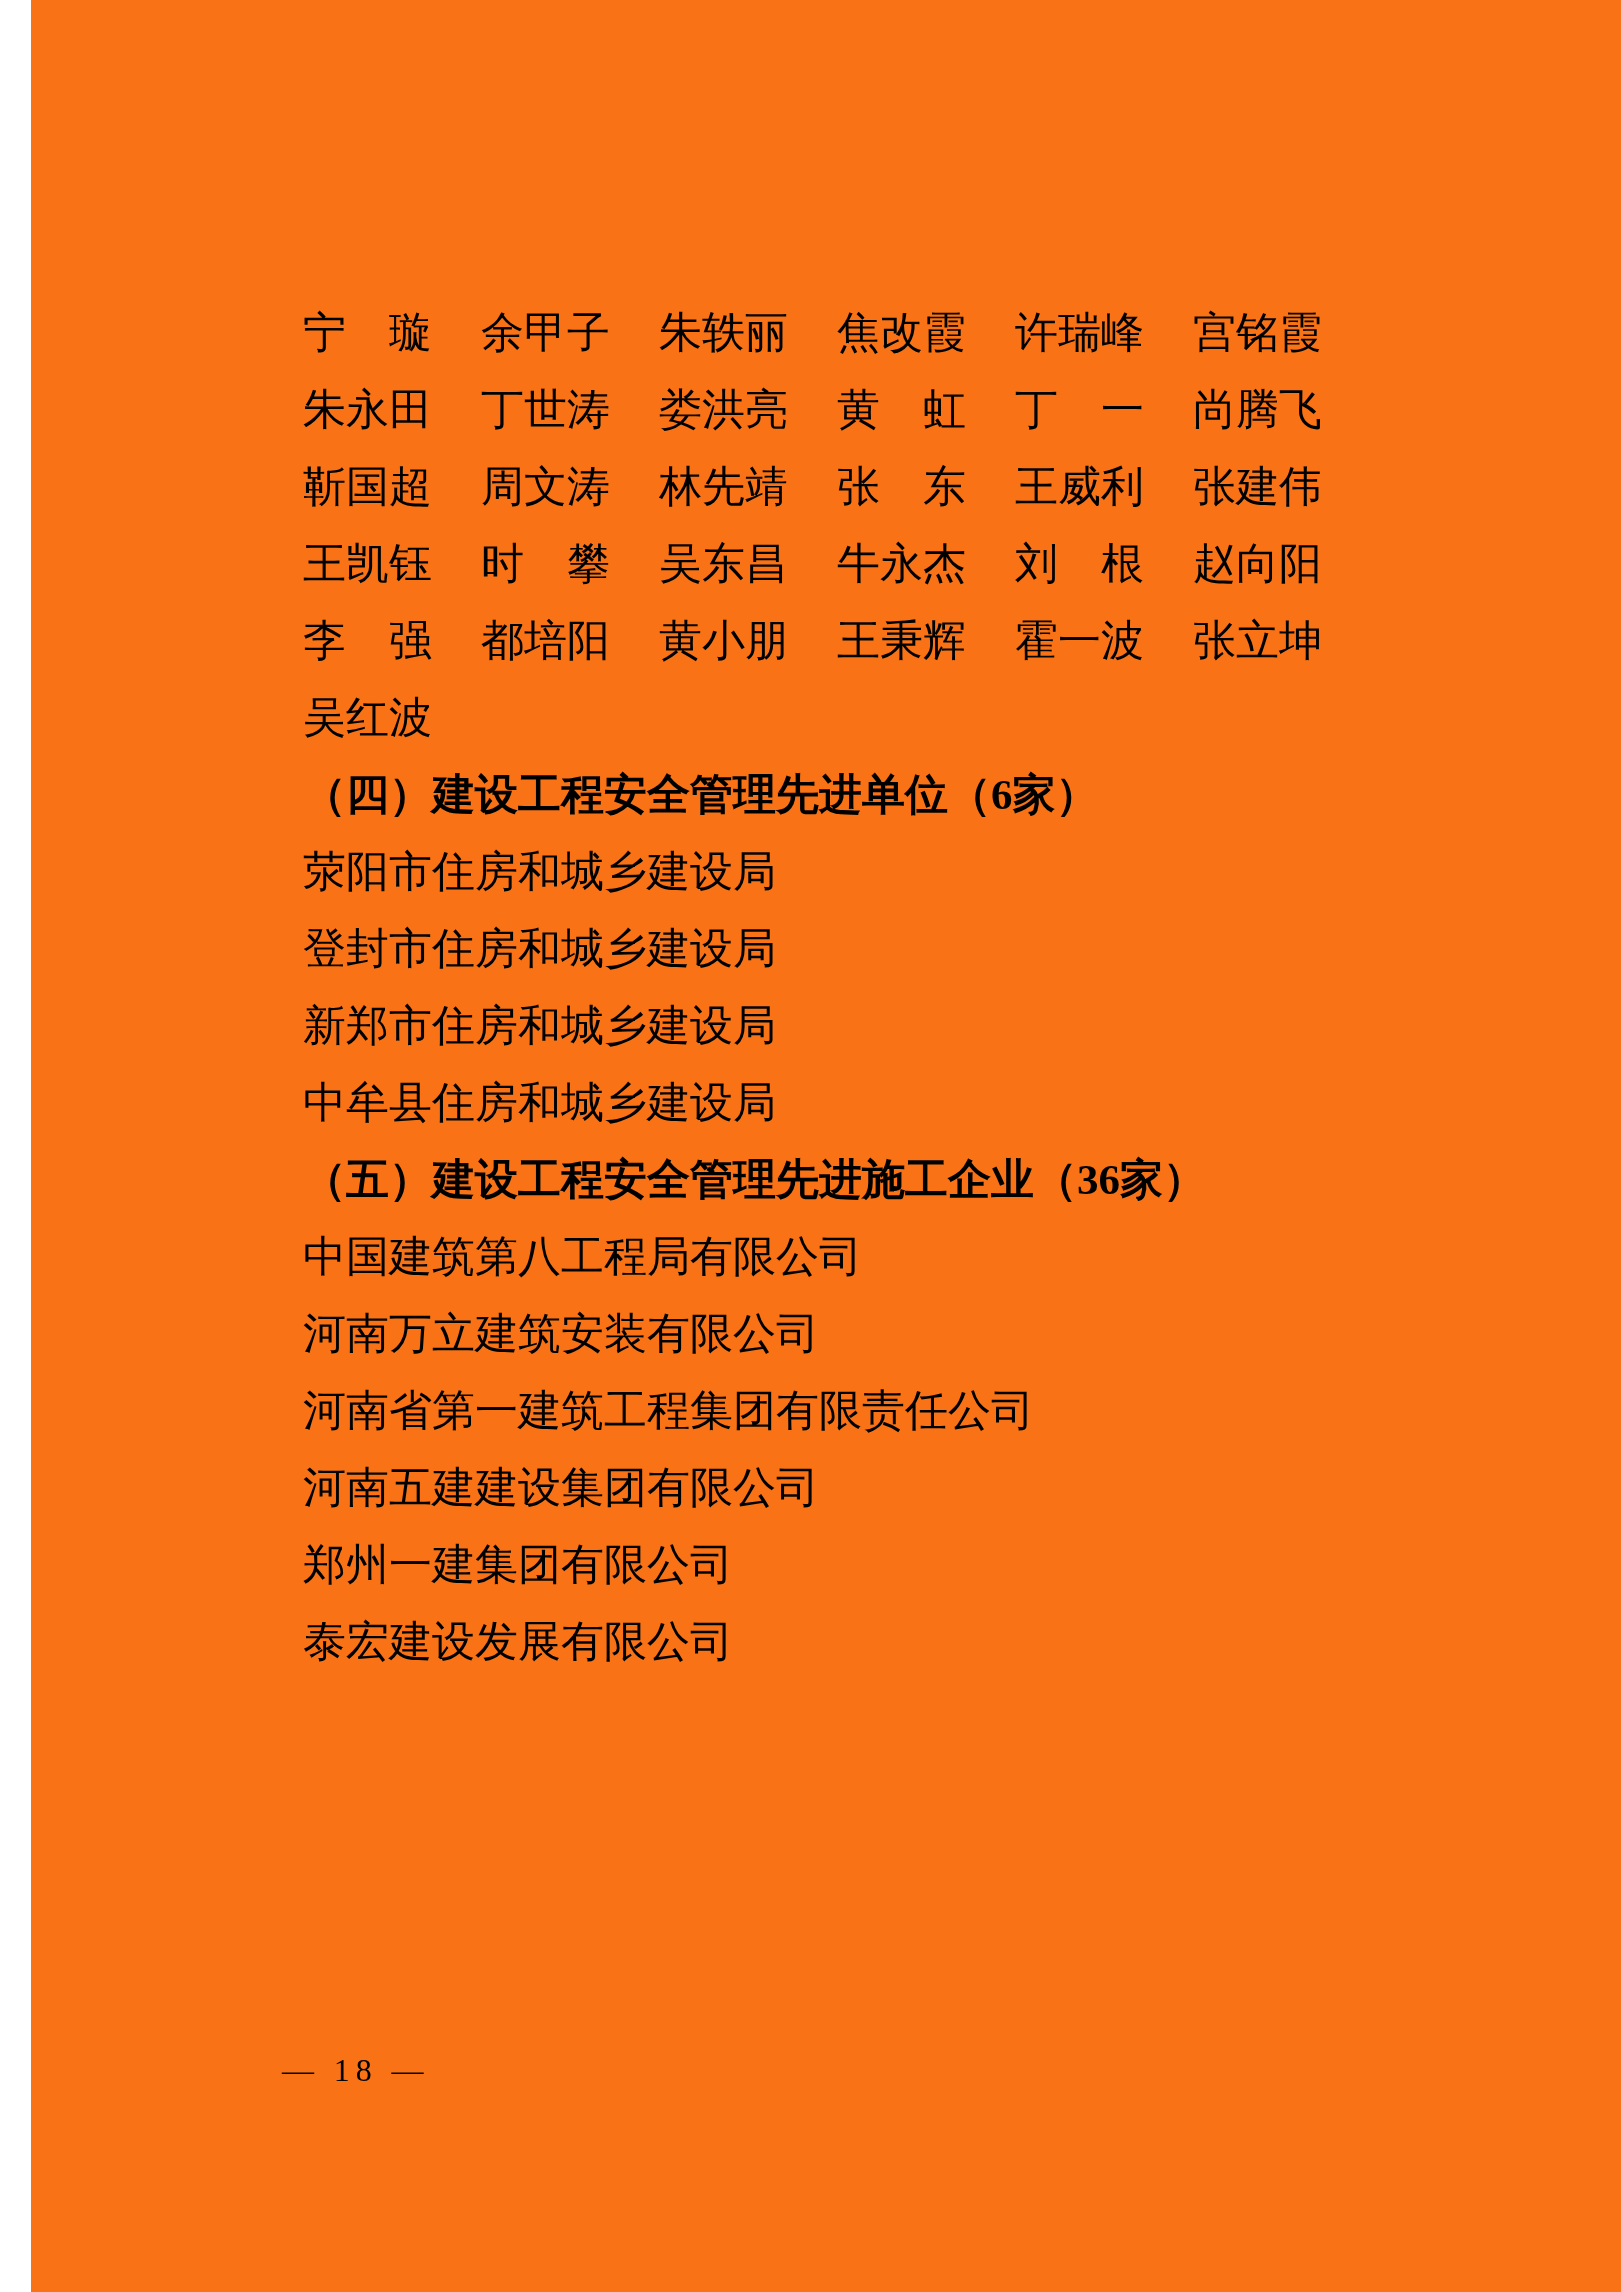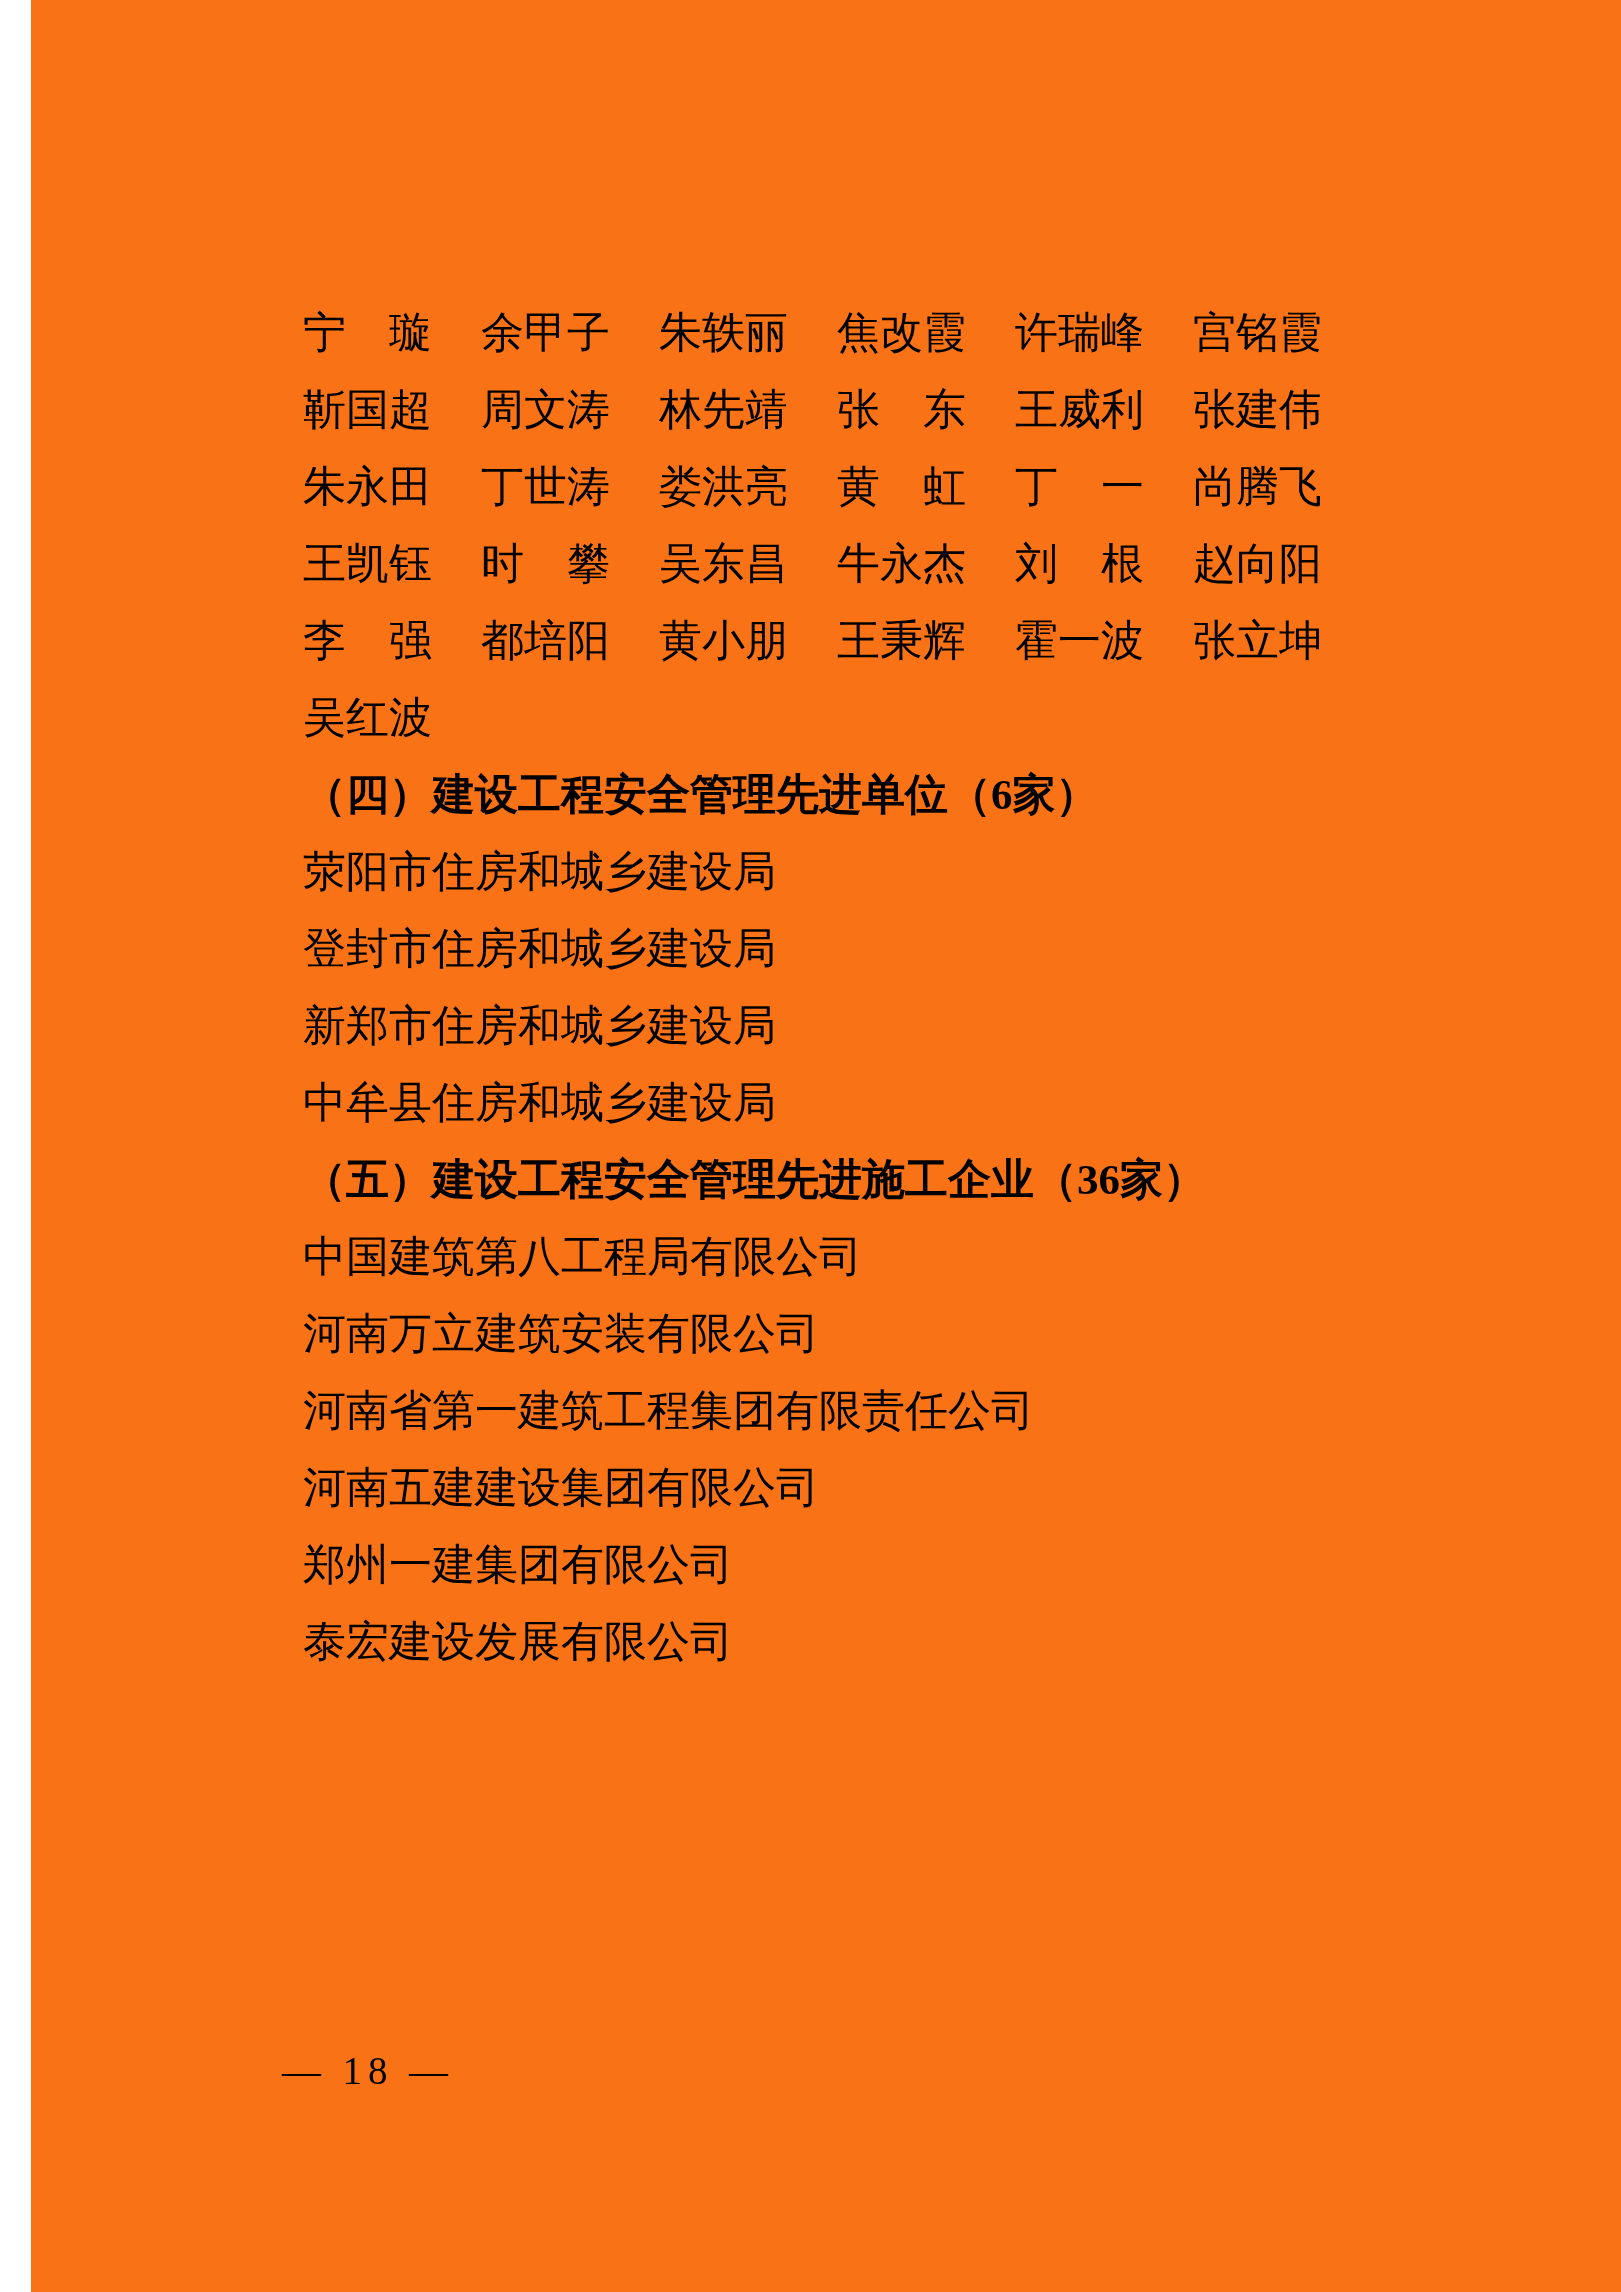--- a/index.html
+++ b/index.html
@@ -40,21 +40,21 @@
     white-space: pre;
     text-align: left;
   }
   .heading {
     font-weight: 600;
   }
   .page-number {
     position: absolute;
     left: 251px;
     top: 2047px;
-    font-size: 39px;
+    font-size: 32px;
     line-height: 47px;
     letter-spacing: 5.9px;
     white-space: pre;
   }
 </style>
 </head>
 <body>
 
 <div class="page">
   <div class="content">
@@ -62,35 +62,35 @@
     <div class="name-row">
       <span class="name">宁　璇</span>
       <span class="name">余甲子</span>
       <span class="name">朱轶丽</span>
       <span class="name">焦改霞</span>
       <span class="name">许瑞峰</span>
       <span class="name">宫铭霞</span>
     </div>
 
     <div class="name-row">
+      <span class="name">朱永田</span>
+      <span class="name">丁世涛</span>
+      <span class="name">娄洪亮</span>
+      <span class="name">黄　虹</span>
+      <span class="name">丁　一</span>
+      <span class="name">尚腾飞</span>
+    </div>
+
+    <div class="name-row">
       <span class="name">靳国超</span>
       <span class="name">周文涛</span>
       <span class="name">林先靖</span>
       <span class="name">张　东</span>
       <span class="name">王威利</span>
       <span class="name">张建伟</span>
-    </div>
-
-    <div class="name-row">
-      <span class="name">朱永田</span>
-      <span class="name">丁世涛</span>
-      <span class="name">娄洪亮</span>
-      <span class="name">黄　虹</span>
-      <span class="name">丁　一</span>
-      <span class="name">尚腾飞</span>
     </div>
 
 
     <div class="name-row">
       <span class="name">王凯钰</span>
       <span class="name">时　攀</span>
       <span class="name">吴东昌</span>
       <span class="name">牛永杰</span>
       <span class="name">刘　根</span>
       <span class="name">赵向阳</span>

